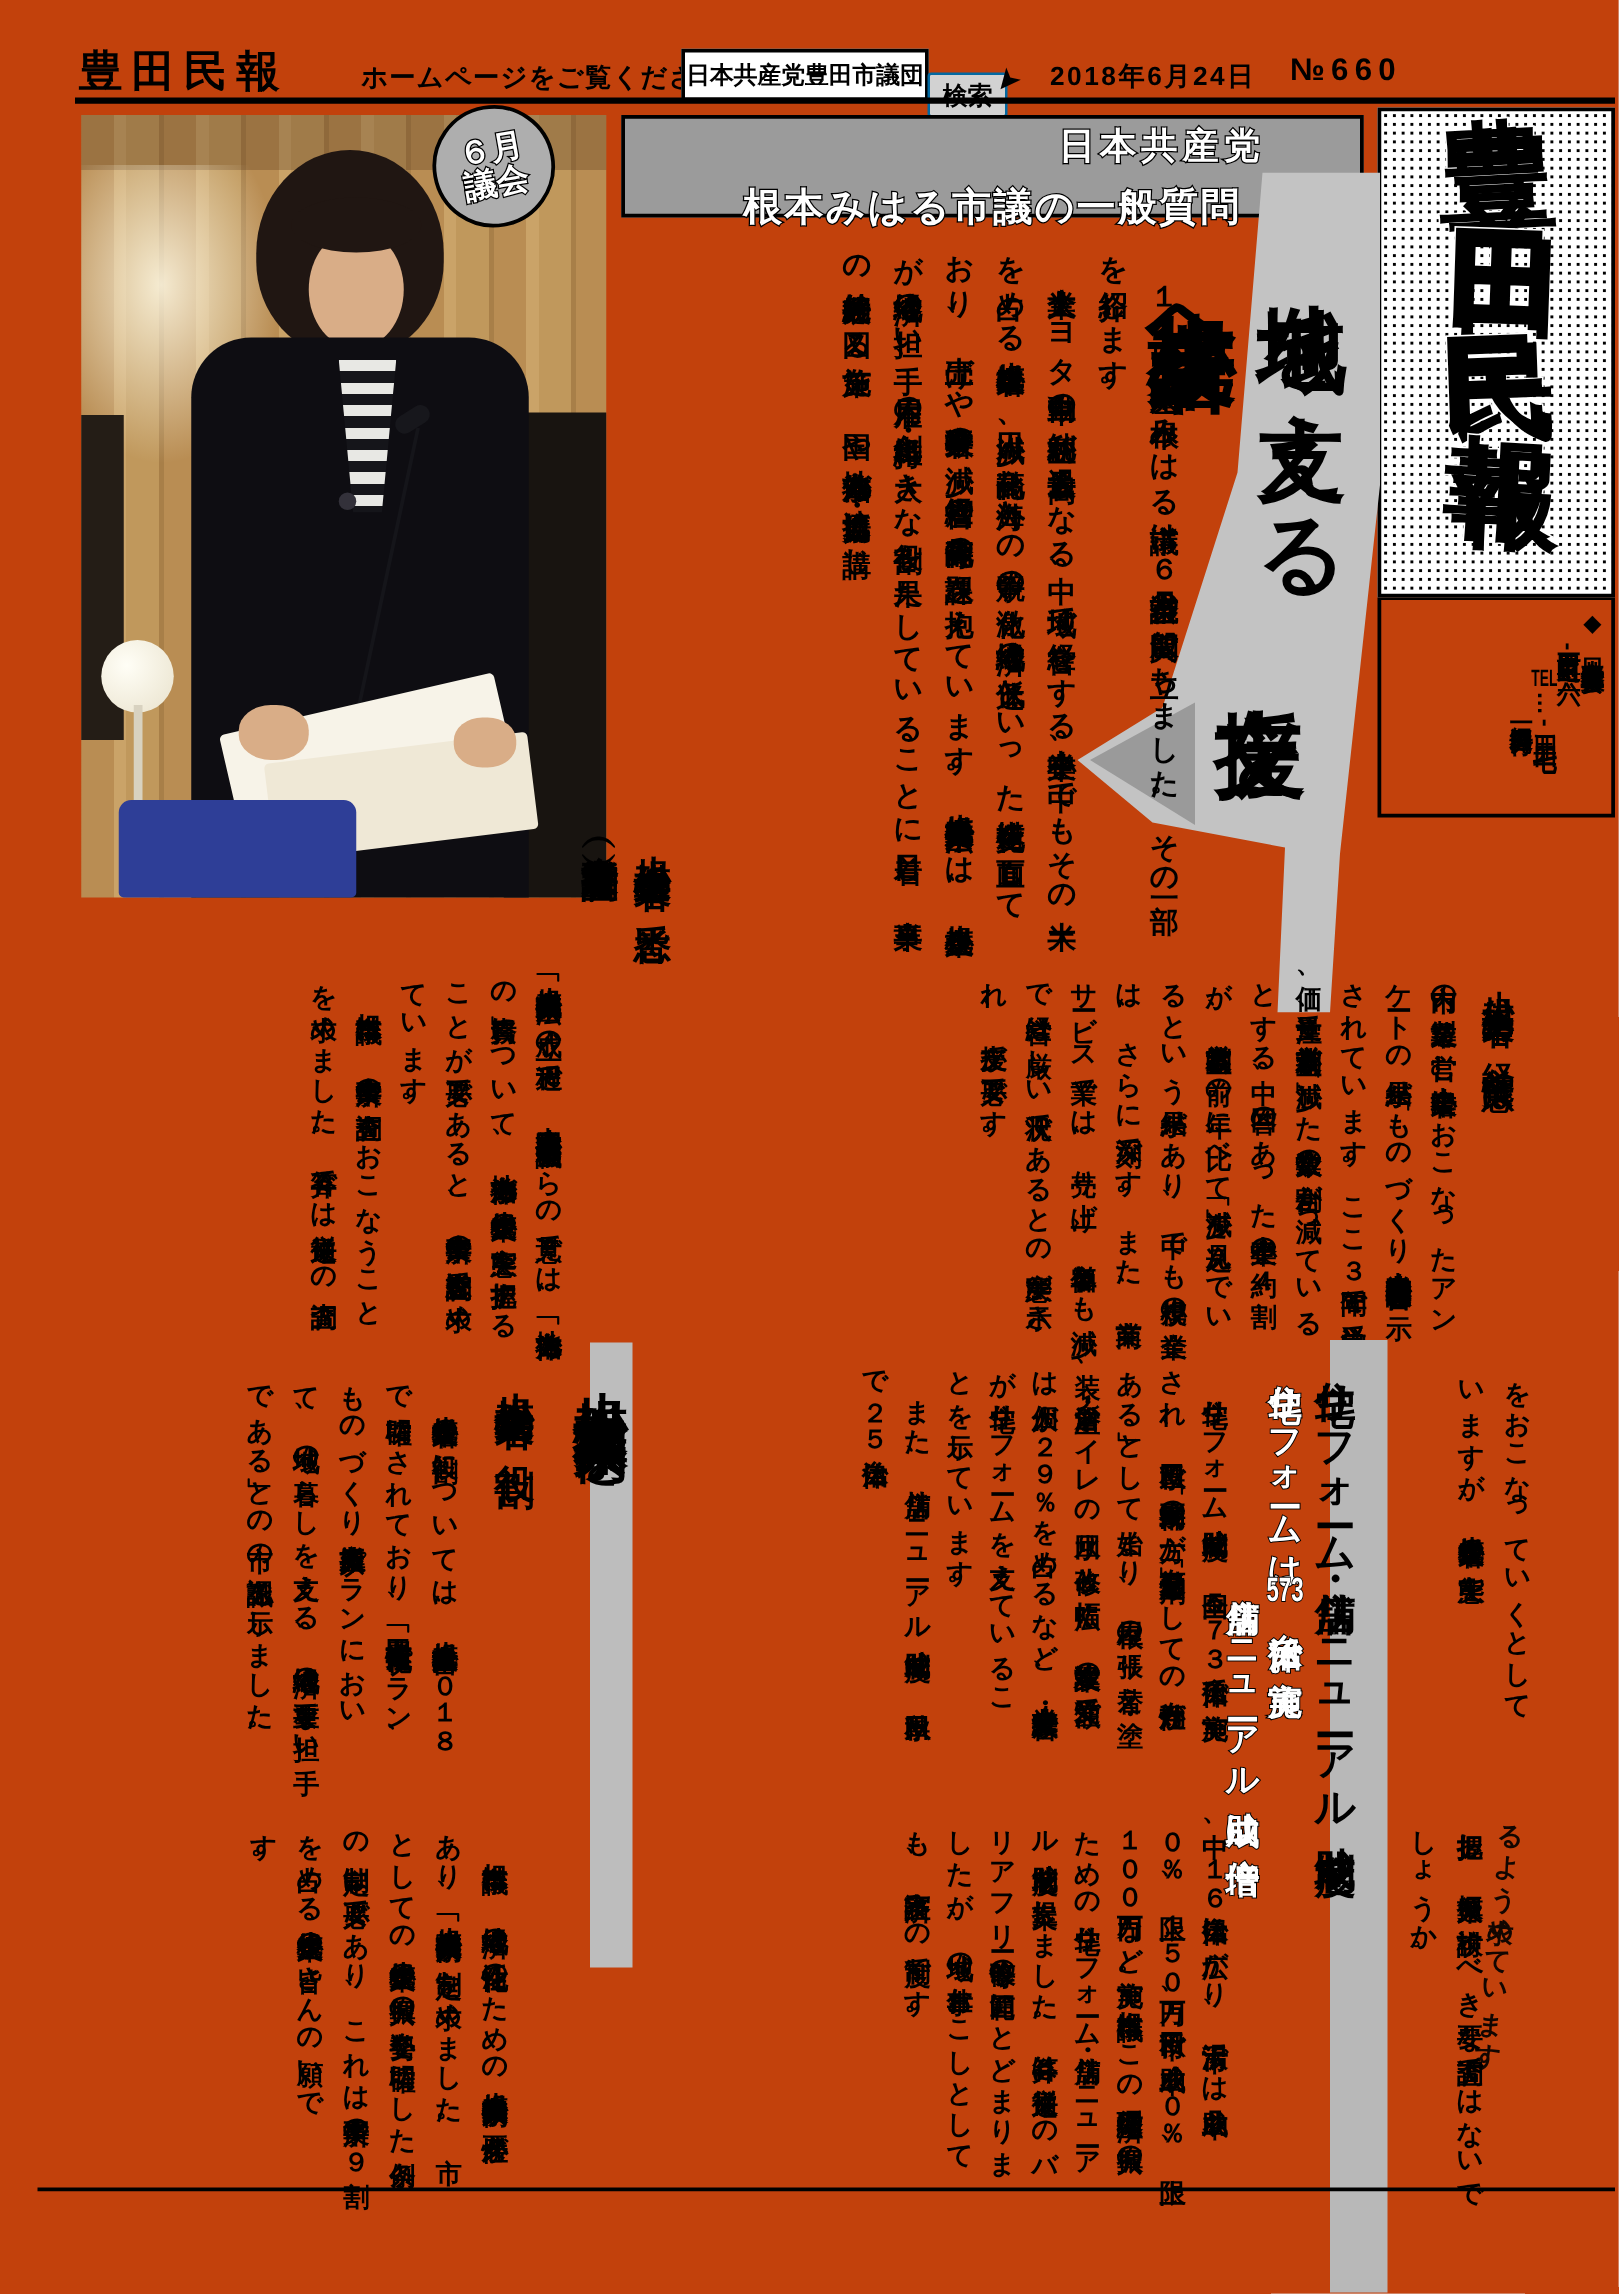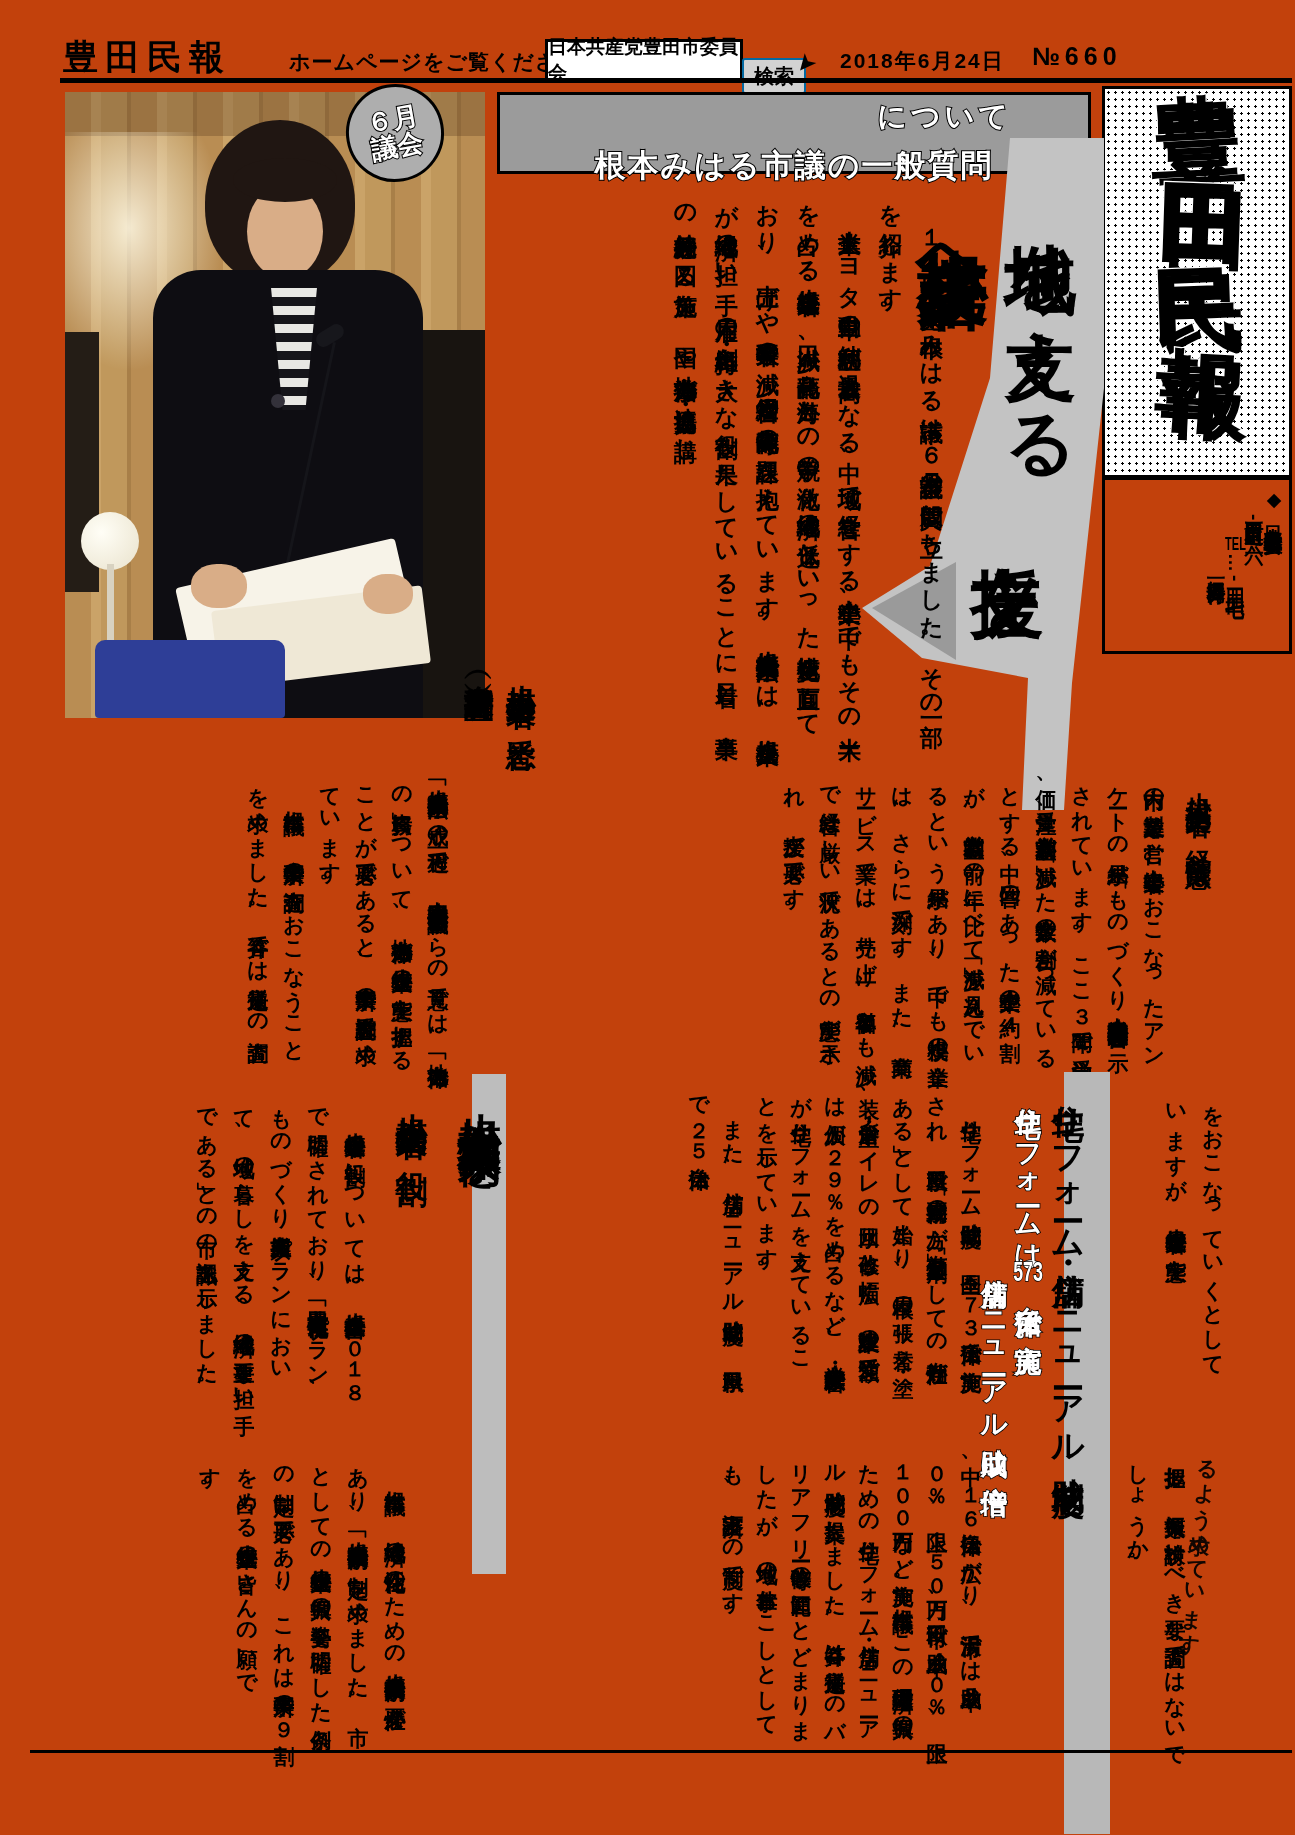--- a/index.html
+++ b/index.html
@@ -22,21 +22,21 @@
            #2e3e97 repeating-linear-gradient(-45deg,rgba(255,255,255,.35) 0 4px,transparent 4px 14px);background-color:#2e3e97;}
 </style>
 </head>
 <body>
 
 <div id="page">
 
   <div class="abs" style="left:63px;top:34px;font-size:35px;font-weight:900;letter-spacing:7px;">豊田民報</div>
   <div class="abs" style="left:289px;top:48px;font-size:21px;font-weight:900;letter-spacing:1px;">ホームページをご覧ください</div>
   <div class="abs" style="left:545px;top:39px;width:192px;height:36px;border:3px solid #000;background:#fff;
-       display:flex;align-items:center;justify-content:center;font-size:19px;font-weight:700;">日本共産党豊田市委員会</div>
+       display:flex;align-items:center;justify-content:center;font-size:19px;font-weight:700;">日本共産党豊田市議団</div>
   <div class="abs" style="left:742px;top:58px;width:60px;height:32px;border:2px solid #0369a1;border-radius:3px;
        background:#d2d2d2;display:flex;align-items:center;justify-content:center;font-size:20px;font-weight:900;">検索</div>
   <div class="abs" style="left:796px;top:50px;font-size:24px;transform:rotate(130deg);">➤</div>
   <div class="abs" style="left:840px;top:47px;font-size:21px;font-weight:900;letter-spacing:2px;">2018年6月24日</div>
   <div class="abs" style="left:1032px;top:42px;font-size:25px;font-weight:900;letter-spacing:5px;">№660</div>
   <div class="abs rule" style="left:60px;top:78px;width:1232px;height:5px;"></div>
 
   <div class="abs wood" style="left:65px;top:92px;width:420px;height:626px;">
     <div class="abs" style="left:0;top:0;width:420px;height:44px;background:rgba(80,52,24,.28);"></div>
     <div class="abs" style="left:0;top:40px;width:160px;height:240px;background:radial-gradient(ellipse at 40% 40%,rgba(255,250,230,.85),rgba(255,250,230,0) 70%);"></div>
@@ -59,21 +59,21 @@
     <div class="abs bluecut" style="left:30px;top:548px;width:190px;height:78px;border-radius:10px 10px 4px 4px;"></div>
   </div>
 
   <div class="abs" style="left:346px;top:84px;width:92px;height:92px;border-radius:50%;border:3px solid #000;
        background:#aeaeae;display:flex;flex-direction:column;align-items:center;justify-content:center;transform:rotate(-10deg);">
     <span class="outline-w" style="font-size:26px;font-weight:900;line-height:1.05;">６月</span>
     <span class="outline-w" style="font-size:26px;font-weight:900;line-height:1.05;">議会</span>
   </div>
 
   <div class="abs" style="left:497px;top:92px;width:594px;height:82px;background:#9b9b9b;border:3px solid #000;box-sizing:border-box;">
-    <div class="outline-w" style="text-align:right;padding:2px 76px 0 0;font-size:29px;font-weight:900;letter-spacing:4px;">について</div>
+    <div class="outline-w" style="text-align:right;padding:2px 76px 0 0;font-size:29px;font-weight:900;letter-spacing:4px;">日本共産党</div>
     <div class="outline-w" style="text-align:center;font-size:31px;font-weight:900;letter-spacing:2px;margin-top:8px;">根本みはる市議の一般質問</div>
   </div>
 
   <div class="abs dotbg" style="left:1102px;top:86px;width:190px;height:392px;border:3px solid #000;box-sizing:border-box;padding-top:8px;">
     <span class="mast-ch" style="transform:rotate(-3deg) translateX(-3px);">豊</span>
     <span class="mast-ch" style="transform:rotate(2deg) translateX(4px);">田</span>
     <span class="mast-ch" style="transform:rotate(-2deg);">民</span>
     <span class="mast-ch" style="transform:rotate(3deg) translateX(2px);">報</span>
   </div>
   <div class="abs" style="left:1102px;top:478px;width:190px;height:176px;border:3px solid #000;border-top:2px solid #000;box-sizing:border-box;

